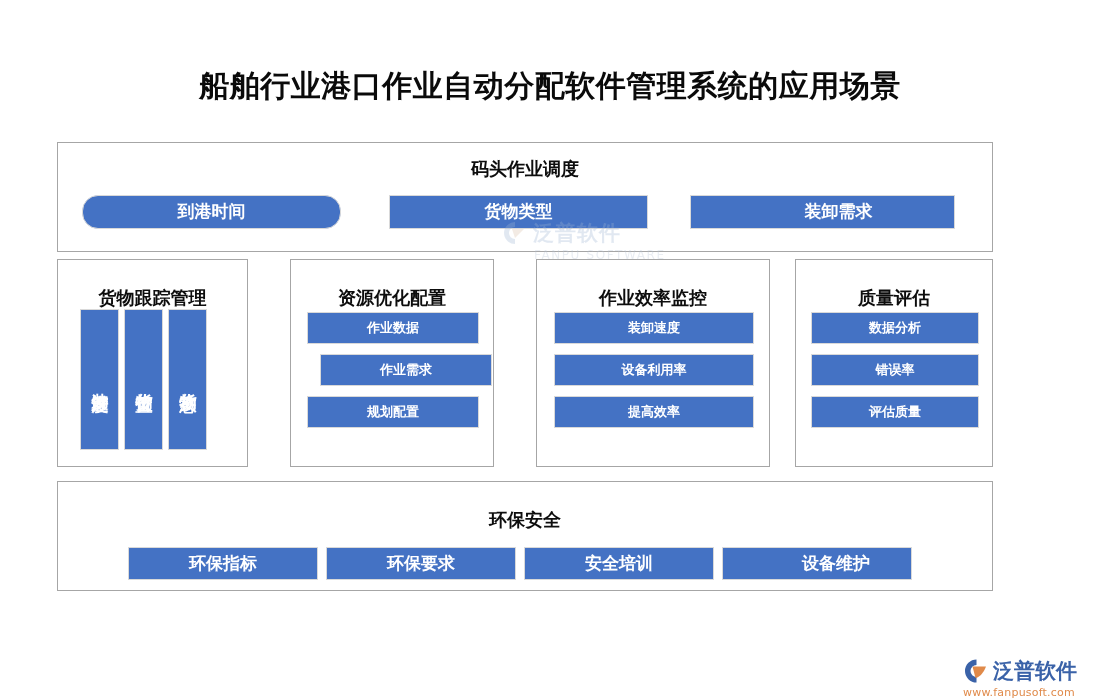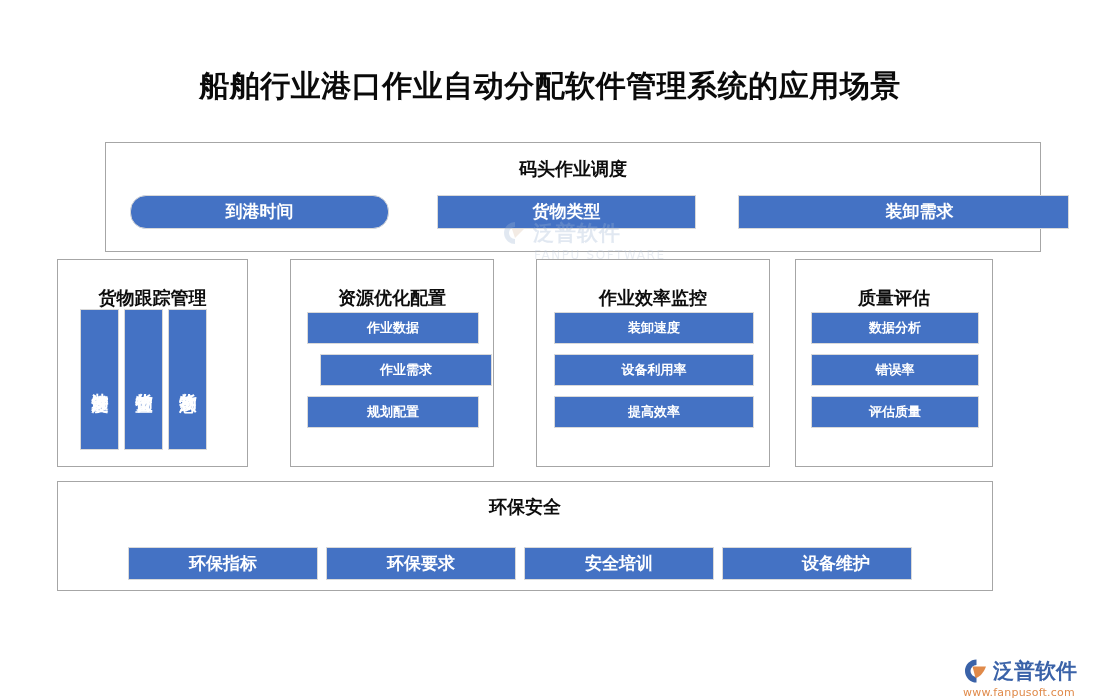--- a/index.html
+++ b/index.html
@@ -60,21 +60,20 @@
     line-height: 1.05;
     white-space: nowrap;
   }
 
   
   #top-section {
     left: 57px;
     top: 142px;
     width: 936px;
     height: 110px;
-    margin-left: 48px;
   }
   #top-section .section-title {
     margin-top: 14px;
   }
   .top-chip { height: 34px; font-size: 17px; top: 52px; }
 
   
   .col-box { top: 259px; height: 208px; }
   .col-box .section-title { margin-top: 26px; font-size: 18px; }
 
@@ -99,21 +98,21 @@
   
   .hchip { height: 32px; font-size: 13px; }
 
   
   #bottom-section {
     left: 57px;
     top: 481px;
     width: 936px;
     height: 110px;
   }
-  #bottom-section .section-title { margin-top: 13px; }
+  #bottom-section .section-title { margin-top: 26px; }
   .bottom-chip { height: 33px; font-size: 17px; top: 65px; }
 
   
   #watermark {
     position: absolute;
     left: 502px;
     top: 219px;
     width: 180px;
     height: 50px;
     opacity: 0.30;
@@ -176,21 +175,21 @@
 </style>
 </head>
 <body>
 
 <div class="page-title">船舶行业港口作业自动分配软件管理系统的应用场景</div>
 
 <div class="section-box" id="top-section">
   <div class="section-title">码头作业调度</div>
   <div class="chip top-chip" style="left:24px;width:259px;border-radius:16px;">到港时间</div>
   <div class="chip top-chip" style="left:331px;width:259px;">货物类型</div>
-  <div class="chip top-chip" style="left:632px;width:331px;padding-left:32px;">装卸需求</div>
+  <div class="chip top-chip" style="left:632px;width:265px;padding-left:32px;">装卸需求</div>
 </div>
 
 <div id="watermark">
   <div class="wm-row">
     <div class="wm-mark">
       <svg width="26" height="26" viewBox="0 0 26 26">
         <path d="M13 2 A11 11 0 0 0 13 24 L13 19 A6 6 0 0 1 13 7 Z" fill="#9fb5d4"></path>
         <path d="M10 9 L22 9 L13 18 Z" fill="#d9c0a8"></path>
       </svg>
     </div>

